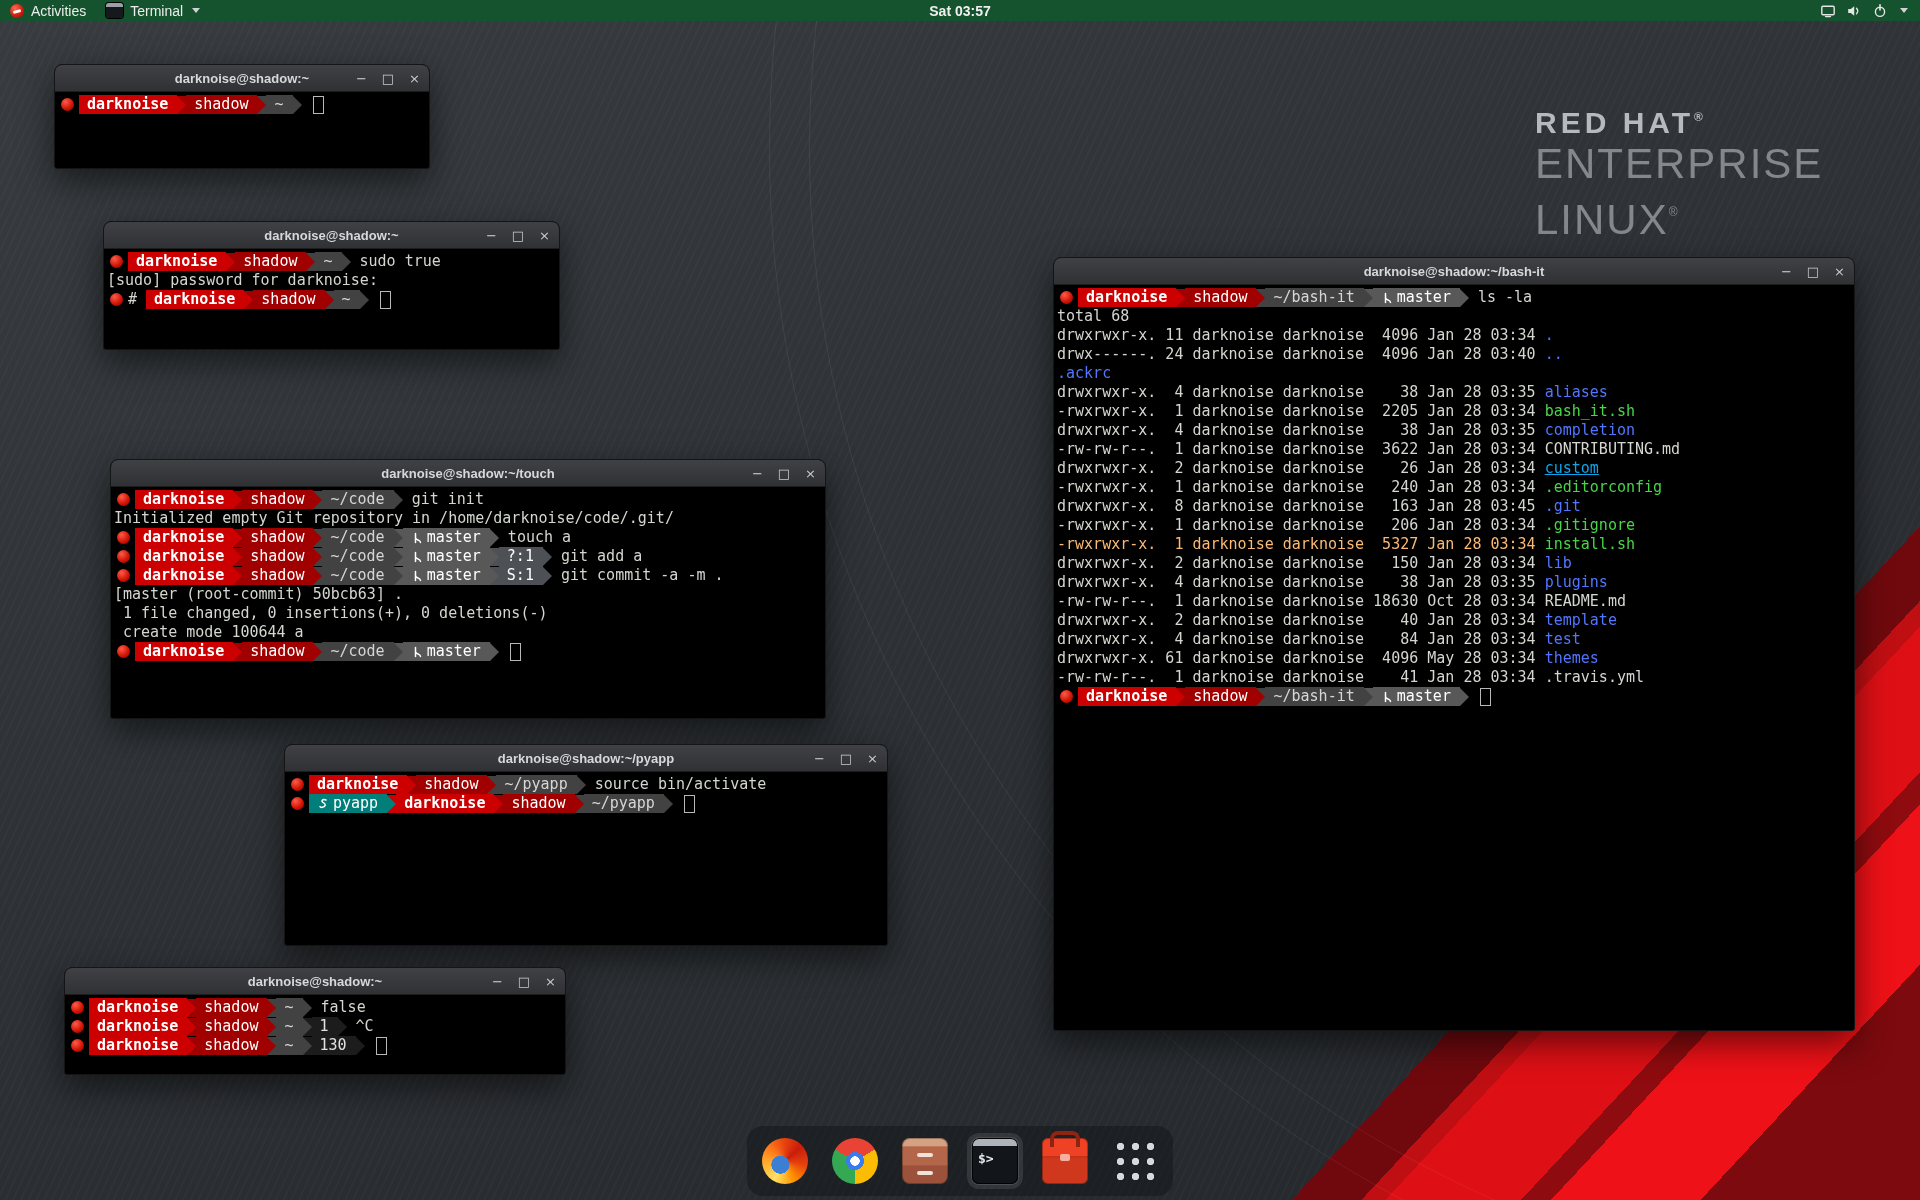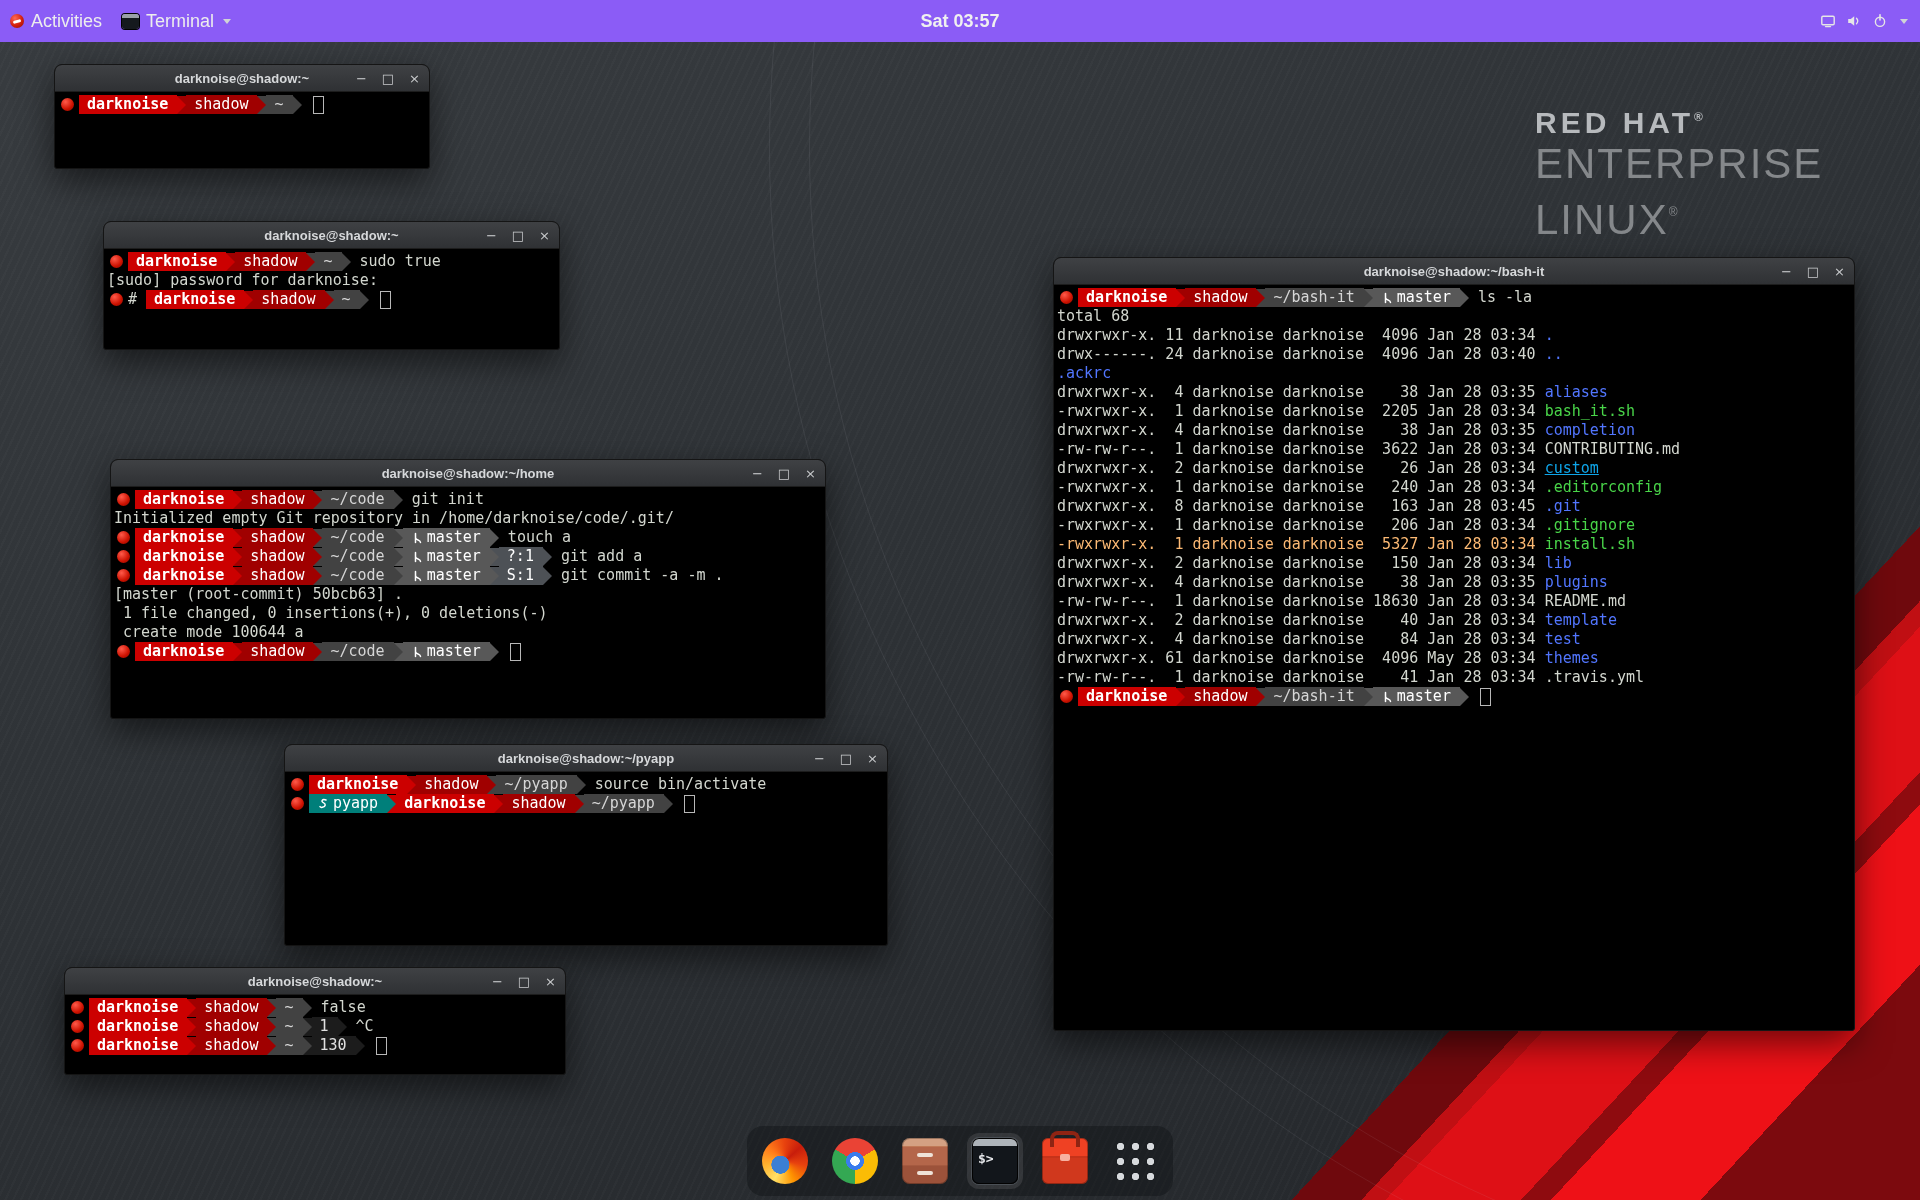--- a/index.html
+++ b/index.html
@@ -15,22 +15,22 @@
   .ring{position:absolute;border-radius:50%;border:1px solid rgba(195,205,215,0.09);z-index:1}
   .ring1{width:2300px;height:2300px;left:809px;top:-1003px}
   .ring2{width:2380px;height:2380px;left:769px;top:-1043px}
   .brand{position:absolute;left:1535px;top:100px;z-index:2;user-select:none}
   .brand-redhat{font-size:30px;font-weight:bold;letter-spacing:4px;color:#b7babd;line-height:34px}
   .brand-ent,.brand-linux{font-size:42px;letter-spacing:2px;color:#85888b;line-height:48px}
   .brand sup{font-size:12px;color:#85888b;vertical-align:18px;letter-spacing:0}
   .brand-redhat sup{vertical-align:12px;color:#b7babd}
 
   
-  .topbar{position:absolute;top:0;left:0;right:0;height:42px;background:#8b5cf6;z-index:50;
-    display:flex;align-items:center;color:#ededed;font-size:18px}
+  .topbar{position:absolute;top:0;left:0;right:0;height:21px;background:#14532d;z-index:50;
+    display:flex;align-items:center;color:#ededed;font-size:14px}
   .tb-activities{display:flex;align-items:center;gap:7px;padding:0 10px;height:100%}
   .redhat-dot{width:14px;height:14px;border-radius:50%;position:relative;
     background:radial-gradient(circle at 35% 30%,#ff6a55,#d21e0c 55%,#8c1002)}
   .redhat-dot::after{content:"";position:absolute;left:3px;top:6px;width:8px;height:3px;background:#fff;
     border-radius:2px;transform:rotate(-14deg)}
   .tb-app{display:flex;align-items:center;gap:7px;padding:0 10px;height:100%}
   .tb-term-ic{width:17px;height:15px;border-radius:3px;box-shadow:0 0 0 1px #000;
     background:linear-gradient(180deg,#9aa0a6 0 4px,#15191e 4px)}
   .caret{width:0;height:0;border-left:4px solid transparent;border-right:4px solid transparent;
     border-top:5px solid #d0d3d6;margin-left:2px}
@@ -161,21 +161,21 @@
   </div>
   <div class="term">
       <div class="tline"><span class="picon"></span><span class="seg" style="background: rgb(204, 0, 0); font-weight: bold;">darknoise</span><span class="arr" style="border-left-color: rgb(204, 0, 0); background: rgb(160, 0, 0);"></span><span class="seg" style="background: rgb(160, 0, 0);">shadow</span><span class="arr" style="border-left-color: rgb(160, 0, 0); background: rgb(66, 66, 66);"></span><span class="seg" style="background: rgb(66, 66, 66); color: rgb(214, 214, 214);">~</span><span class="arr" style="border-left-color: rgb(66, 66, 66);"></span><span class="txt" style="color: rgb(211, 215, 207);"> sudo true</span></div>
       <div class="tline"><span class="txt" style="color: rgb(211, 215, 207);">[sudo] password for darknoise:</span></div>
       <div class="tline"><span class="picon"></span><span class="txt" style="color: rgb(211, 215, 207);"># </span><span class="seg" style="background: rgb(204, 0, 0); font-weight: bold;">darknoise</span><span class="arr" style="border-left-color: rgb(204, 0, 0); background: rgb(160, 0, 0);"></span><span class="seg" style="background: rgb(160, 0, 0);">shadow</span><span class="arr" style="border-left-color: rgb(160, 0, 0); background: rgb(66, 66, 66);"></span><span class="seg" style="background: rgb(66, 66, 66); color: rgb(214, 214, 214);">~</span><span class="arr" style="border-left-color: rgb(66, 66, 66);"></span><span class="txt" style="color: rgb(211, 215, 207);"> </span><span class="cursor"></span></div>
     </div>
 </div>
 
 <div class="window w3">
   <div class="titlebar">
-    <span class="title">darknoise@shadow:~/home</span>
+    <span class="title">darknoise@shadow:~/touch</span>
     <span class="wbtns">
       <span class="wbtn">−</span>
       <span class="wbtn">□</span>
       <span class="wbtn">×</span>
     </span>
   </div>
   <div class="term">
       <div class="tline"><span class="picon"></span><span class="seg" style="background: rgb(204, 0, 0); font-weight: bold;">darknoise</span><span class="arr" style="border-left-color: rgb(204, 0, 0); background: rgb(160, 0, 0);"></span><span class="seg" style="background: rgb(160, 0, 0);">shadow</span><span class="arr" style="border-left-color: rgb(160, 0, 0); background: rgb(66, 66, 66);"></span><span class="seg" style="background: rgb(66, 66, 66); color: rgb(214, 214, 214);">~/code</span><span class="arr" style="border-left-color: rgb(66, 66, 66);"></span><span class="txt" style="color: rgb(211, 215, 207);"> git init</span></div>
       <div class="tline"><span class="txt" style="color: rgb(211, 215, 207);">Initialized empty Git repository in /home/darknoise/code/.git/</span></div>
       <div class="tline"><span class="picon"></span><span class="seg" style="background: rgb(204, 0, 0); font-weight: bold;">darknoise</span><span class="arr" style="border-left-color: rgb(204, 0, 0); background: rgb(160, 0, 0);"></span><span class="seg" style="background: rgb(160, 0, 0);">shadow</span><span class="arr" style="border-left-color: rgb(160, 0, 0); background: rgb(66, 66, 66);"></span><span class="seg" style="background: rgb(66, 66, 66); color: rgb(214, 214, 214);">~/code</span><span class="arr" style="border-left-color: rgb(66, 66, 66); background: rgb(88, 88, 88);"></span><span class="seg" style="background: rgb(88, 88, 88);"><svg viewBox="0 0 12 14" class="seg-ic">
@@ -250,21 +250,21 @@
       <div class="tline"><span class="txt" style="color: rgb(211, 215, 207);">-rwxrwxr-x.  1 darknoise darknoise  2205 Jan 28 03:34 </span><span class="txt" style="color: rgb(73, 213, 73);">bash_it.sh</span></div>
       <div class="tline"><span class="txt" style="color: rgb(211, 215, 207);">drwxrwxr-x.  4 darknoise darknoise    38 Jan 28 03:35 </span><span class="txt" style="color: rgb(82, 118, 255);">completion</span></div>
       <div class="tline"><span class="txt" style="color: rgb(211, 215, 207);">-rw-rw-r--.  1 darknoise darknoise  3622 Jan 28 03:34 </span><span class="txt" style="color: rgb(211, 215, 207);">CONTRIBUTING.md</span></div>
       <div class="tline"><span class="txt" style="color: rgb(211, 215, 207);">drwxrwxr-x.  2 darknoise darknoise    26 Jan 28 03:34 </span><span class="txt" style="color: #0ea5e9; text-decoration: underline;">custom</span></div>
       <div class="tline"><span class="txt" style="color: rgb(211, 215, 207);">-rwxrwxr-x.  1 darknoise darknoise   240 Jan 28 03:34 </span><span class="txt" style="color: rgb(73, 213, 73);">.editorconfig</span></div>
       <div class="tline"><span class="txt" style="color: rgb(211, 215, 207);">drwxrwxr-x.  8 darknoise darknoise   163 Jan 28 03:45 </span><span class="txt" style="color: rgb(82, 118, 255);">.git</span></div>
       <div class="tline"><span class="txt" style="color: rgb(211, 215, 207);">-rwxrwxr-x.  1 darknoise darknoise   206 Jan 28 03:34 </span><span class="txt" style="color: rgb(73, 213, 73);">.gitignore</span></div>
       <div class="tline"><span class="txt" style="color: #fdba74;">-rwxrwxr-x.  1 darknoise darknoise  5327 Jan 28 03:34 </span><span class="txt" style="color: rgb(73, 213, 73);">install.sh</span></div>
       <div class="tline"><span class="txt" style="color: rgb(211, 215, 207);">drwxrwxr-x.  2 darknoise darknoise   150 Jan 28 03:34 </span><span class="txt" style="color: rgb(82, 118, 255);">lib</span></div>
       <div class="tline"><span class="txt" style="color: rgb(211, 215, 207);">drwxrwxr-x.  4 darknoise darknoise    38 Jan 28 03:35 </span><span class="txt" style="color: rgb(82, 118, 255);">plugins</span></div>
-      <div class="tline"><span class="txt" style="color: rgb(211, 215, 207);">-rw-rw-r--.  1 darknoise darknoise 18630 Jan 28 03:34 </span><span class="txt" style="color: rgb(211, 215, 207);">README.md</span></div>
+      <div class="tline"><span class="txt" style="color: rgb(211, 215, 207);">-rw-rw-r--.  1 darknoise darknoise 18630 Oct 28 03:34 </span><span class="txt" style="color: rgb(211, 215, 207);">README.md</span></div>
       <div class="tline"><span class="txt" style="color: rgb(211, 215, 207);">drwxrwxr-x.  2 darknoise darknoise    40 Jan 28 03:34 </span><span class="txt" style="color: rgb(82, 118, 255);">template</span></div>
       <div class="tline"><span class="txt" style="color: rgb(211, 215, 207);">drwxrwxr-x.  4 darknoise darknoise    84 Jan 28 03:34 </span><span class="txt" style="color: rgb(82, 118, 255);">test</span></div>
       <div class="tline"><span class="txt" style="color: rgb(211, 215, 207);">drwxrwxr-x. 61 darknoise darknoise  4096 May 28 03:34 </span><span class="txt" style="color: rgb(82, 118, 255);">themes</span></div>
       <div class="tline"><span class="txt" style="color: rgb(211, 215, 207);">-rw-rw-r--.  1 darknoise darknoise    41 Jan 28 03:34 </span><span class="txt" style="color: rgb(211, 215, 207);">.travis.yml</span></div>
       <div class="tline"><span class="picon"></span><span class="seg" style="background: rgb(204, 0, 0); font-weight: bold;">darknoise</span><span class="arr" style="border-left-color: rgb(204, 0, 0); background: rgb(160, 0, 0);"></span><span class="seg" style="background: rgb(160, 0, 0);">shadow</span><span class="arr" style="border-left-color: rgb(160, 0, 0); background: rgb(66, 66, 66);"></span><span class="seg" style="background: rgb(66, 66, 66); color: rgb(214, 214, 214);">~/bash-it</span><span class="arr" style="border-left-color: rgb(66, 66, 66); background: rgb(88, 88, 88);"></span><span class="seg" style="background: rgb(88, 88, 88);"><svg viewBox="0 0 12 14" class="seg-ic">
             <path d="M4.5 2.5 V11.5 M4.5 6.5 C4.5 9.5 9.5 8.5 9.5 11.5" fill="none" stroke="#fff" stroke-width="1.5" stroke-linecap="round"></path>
           </svg>master</span><span class="arr" style="border-left-color: rgb(88, 88, 88);"></span><span class="txt" style="color: rgb(211, 215, 207);"> </span><span class="cursor"></span></div>
     </div>
 </div>
 

